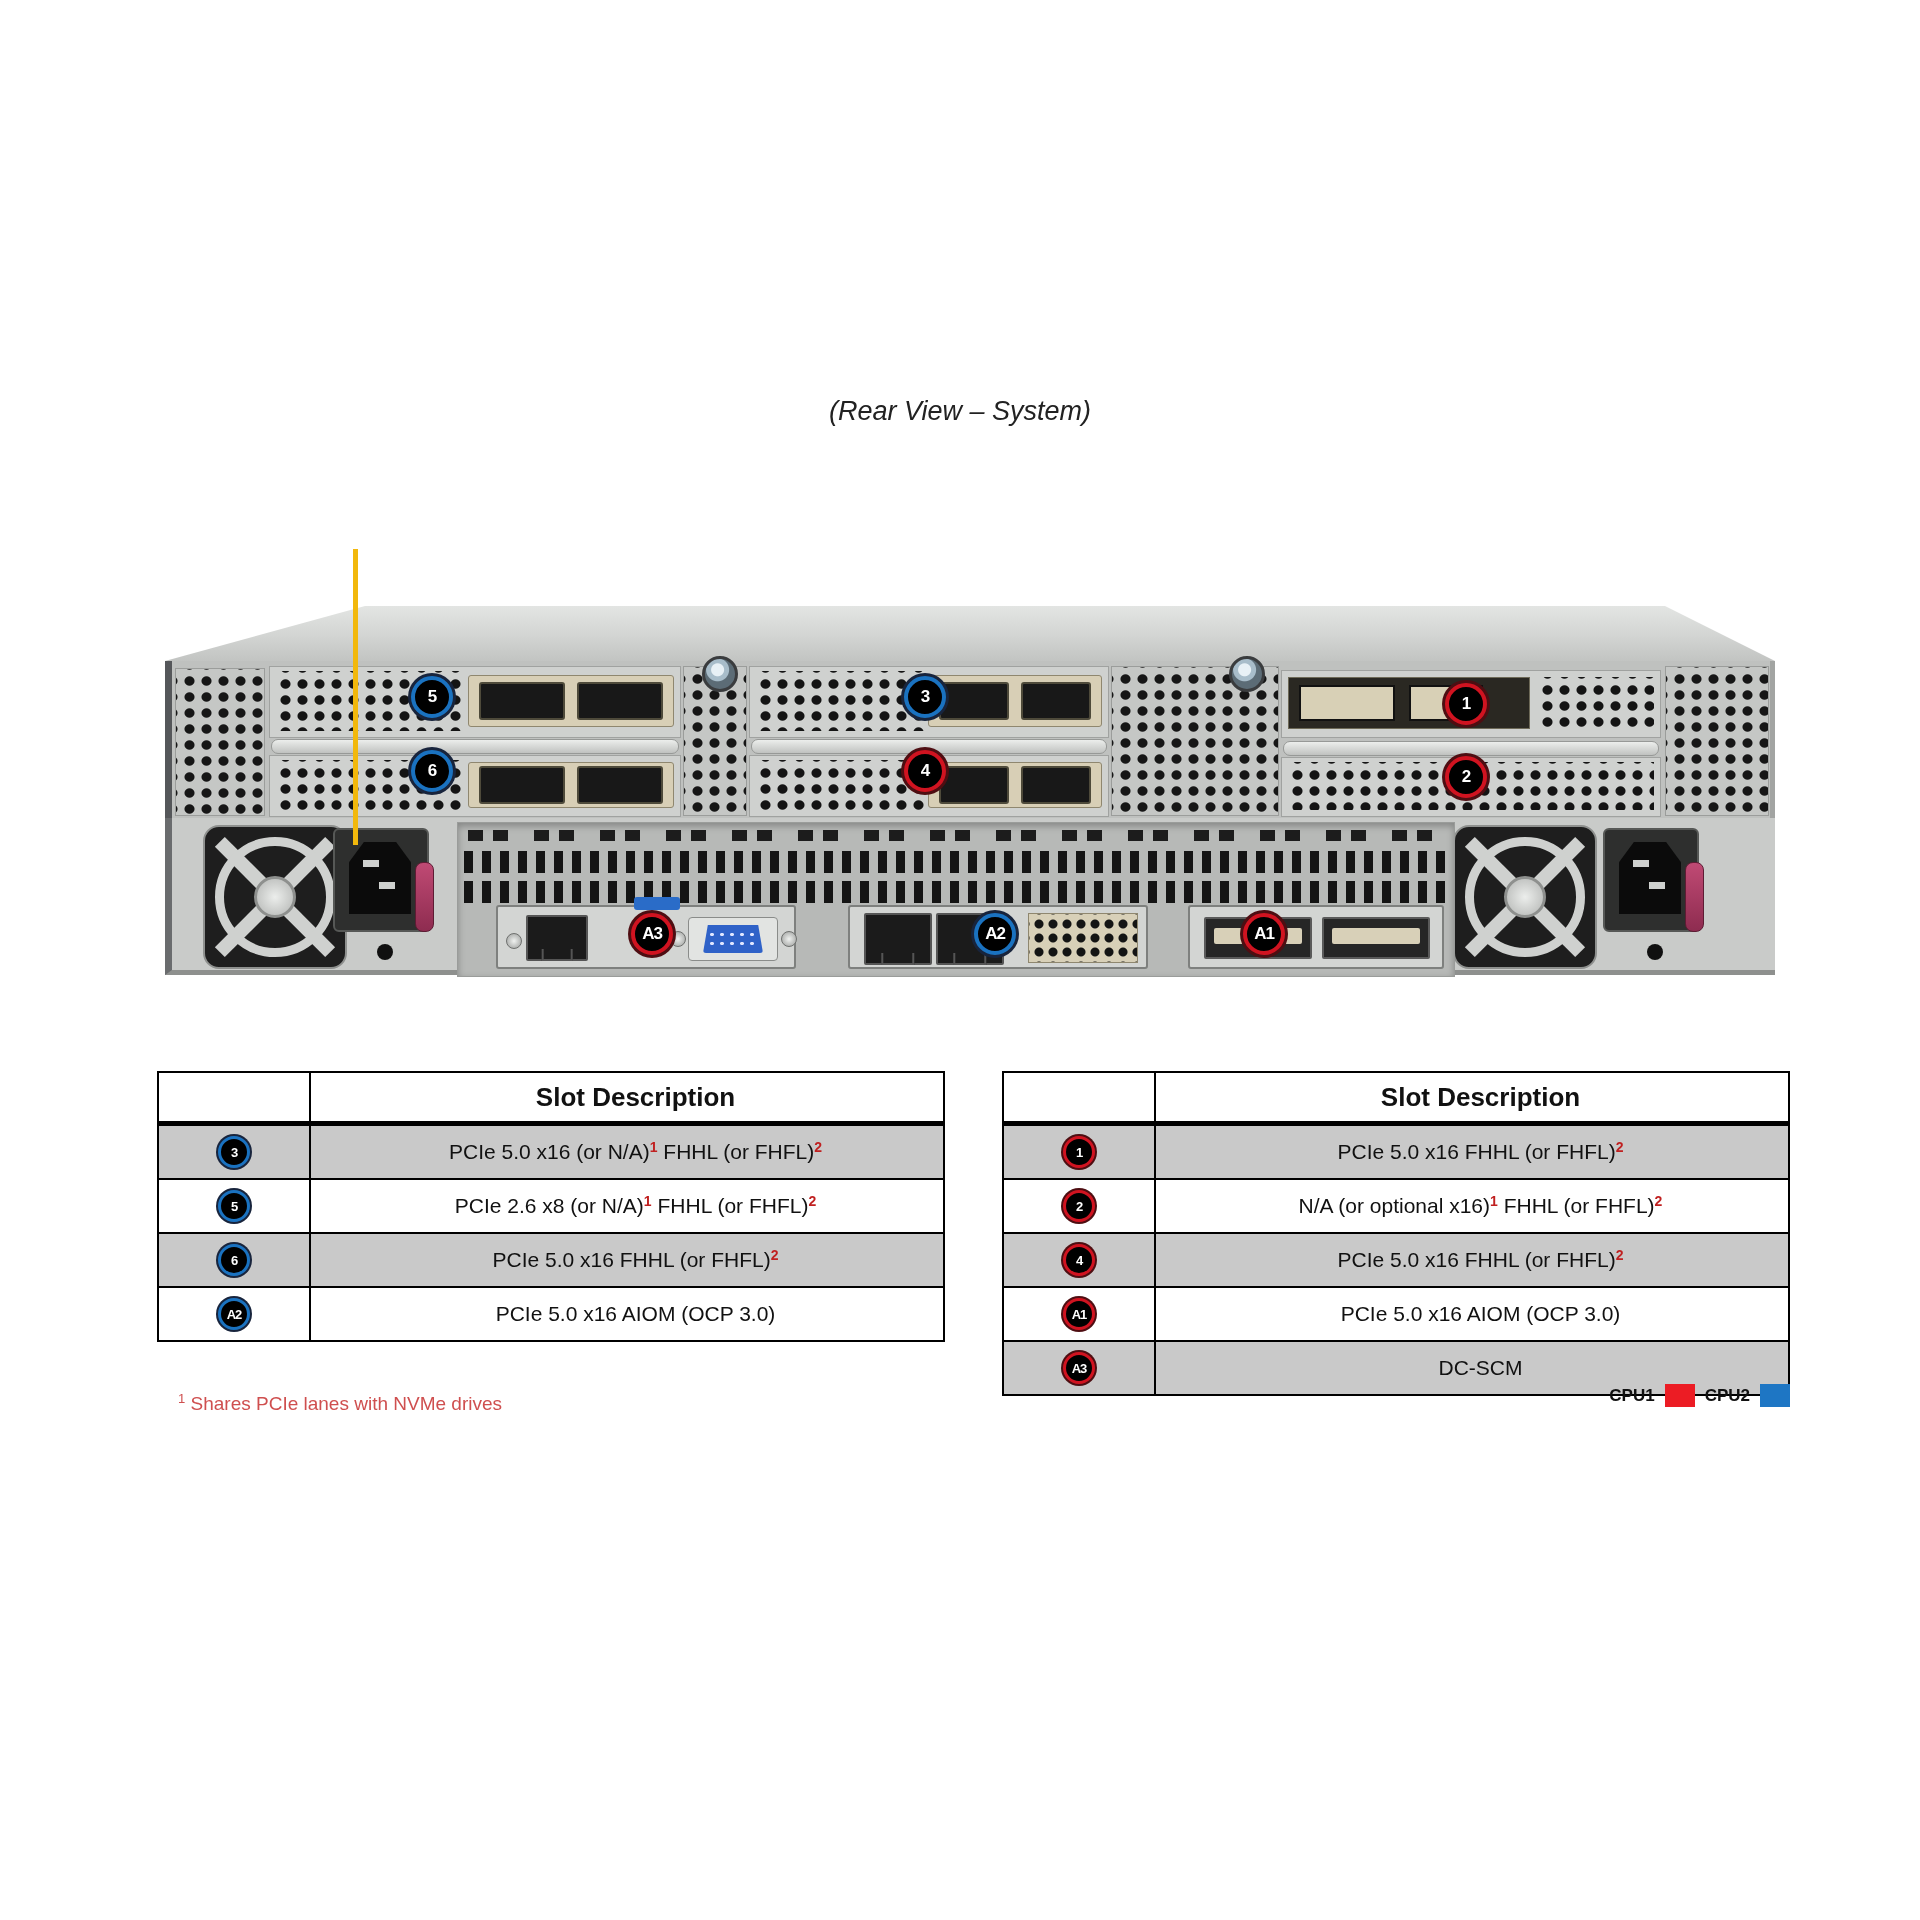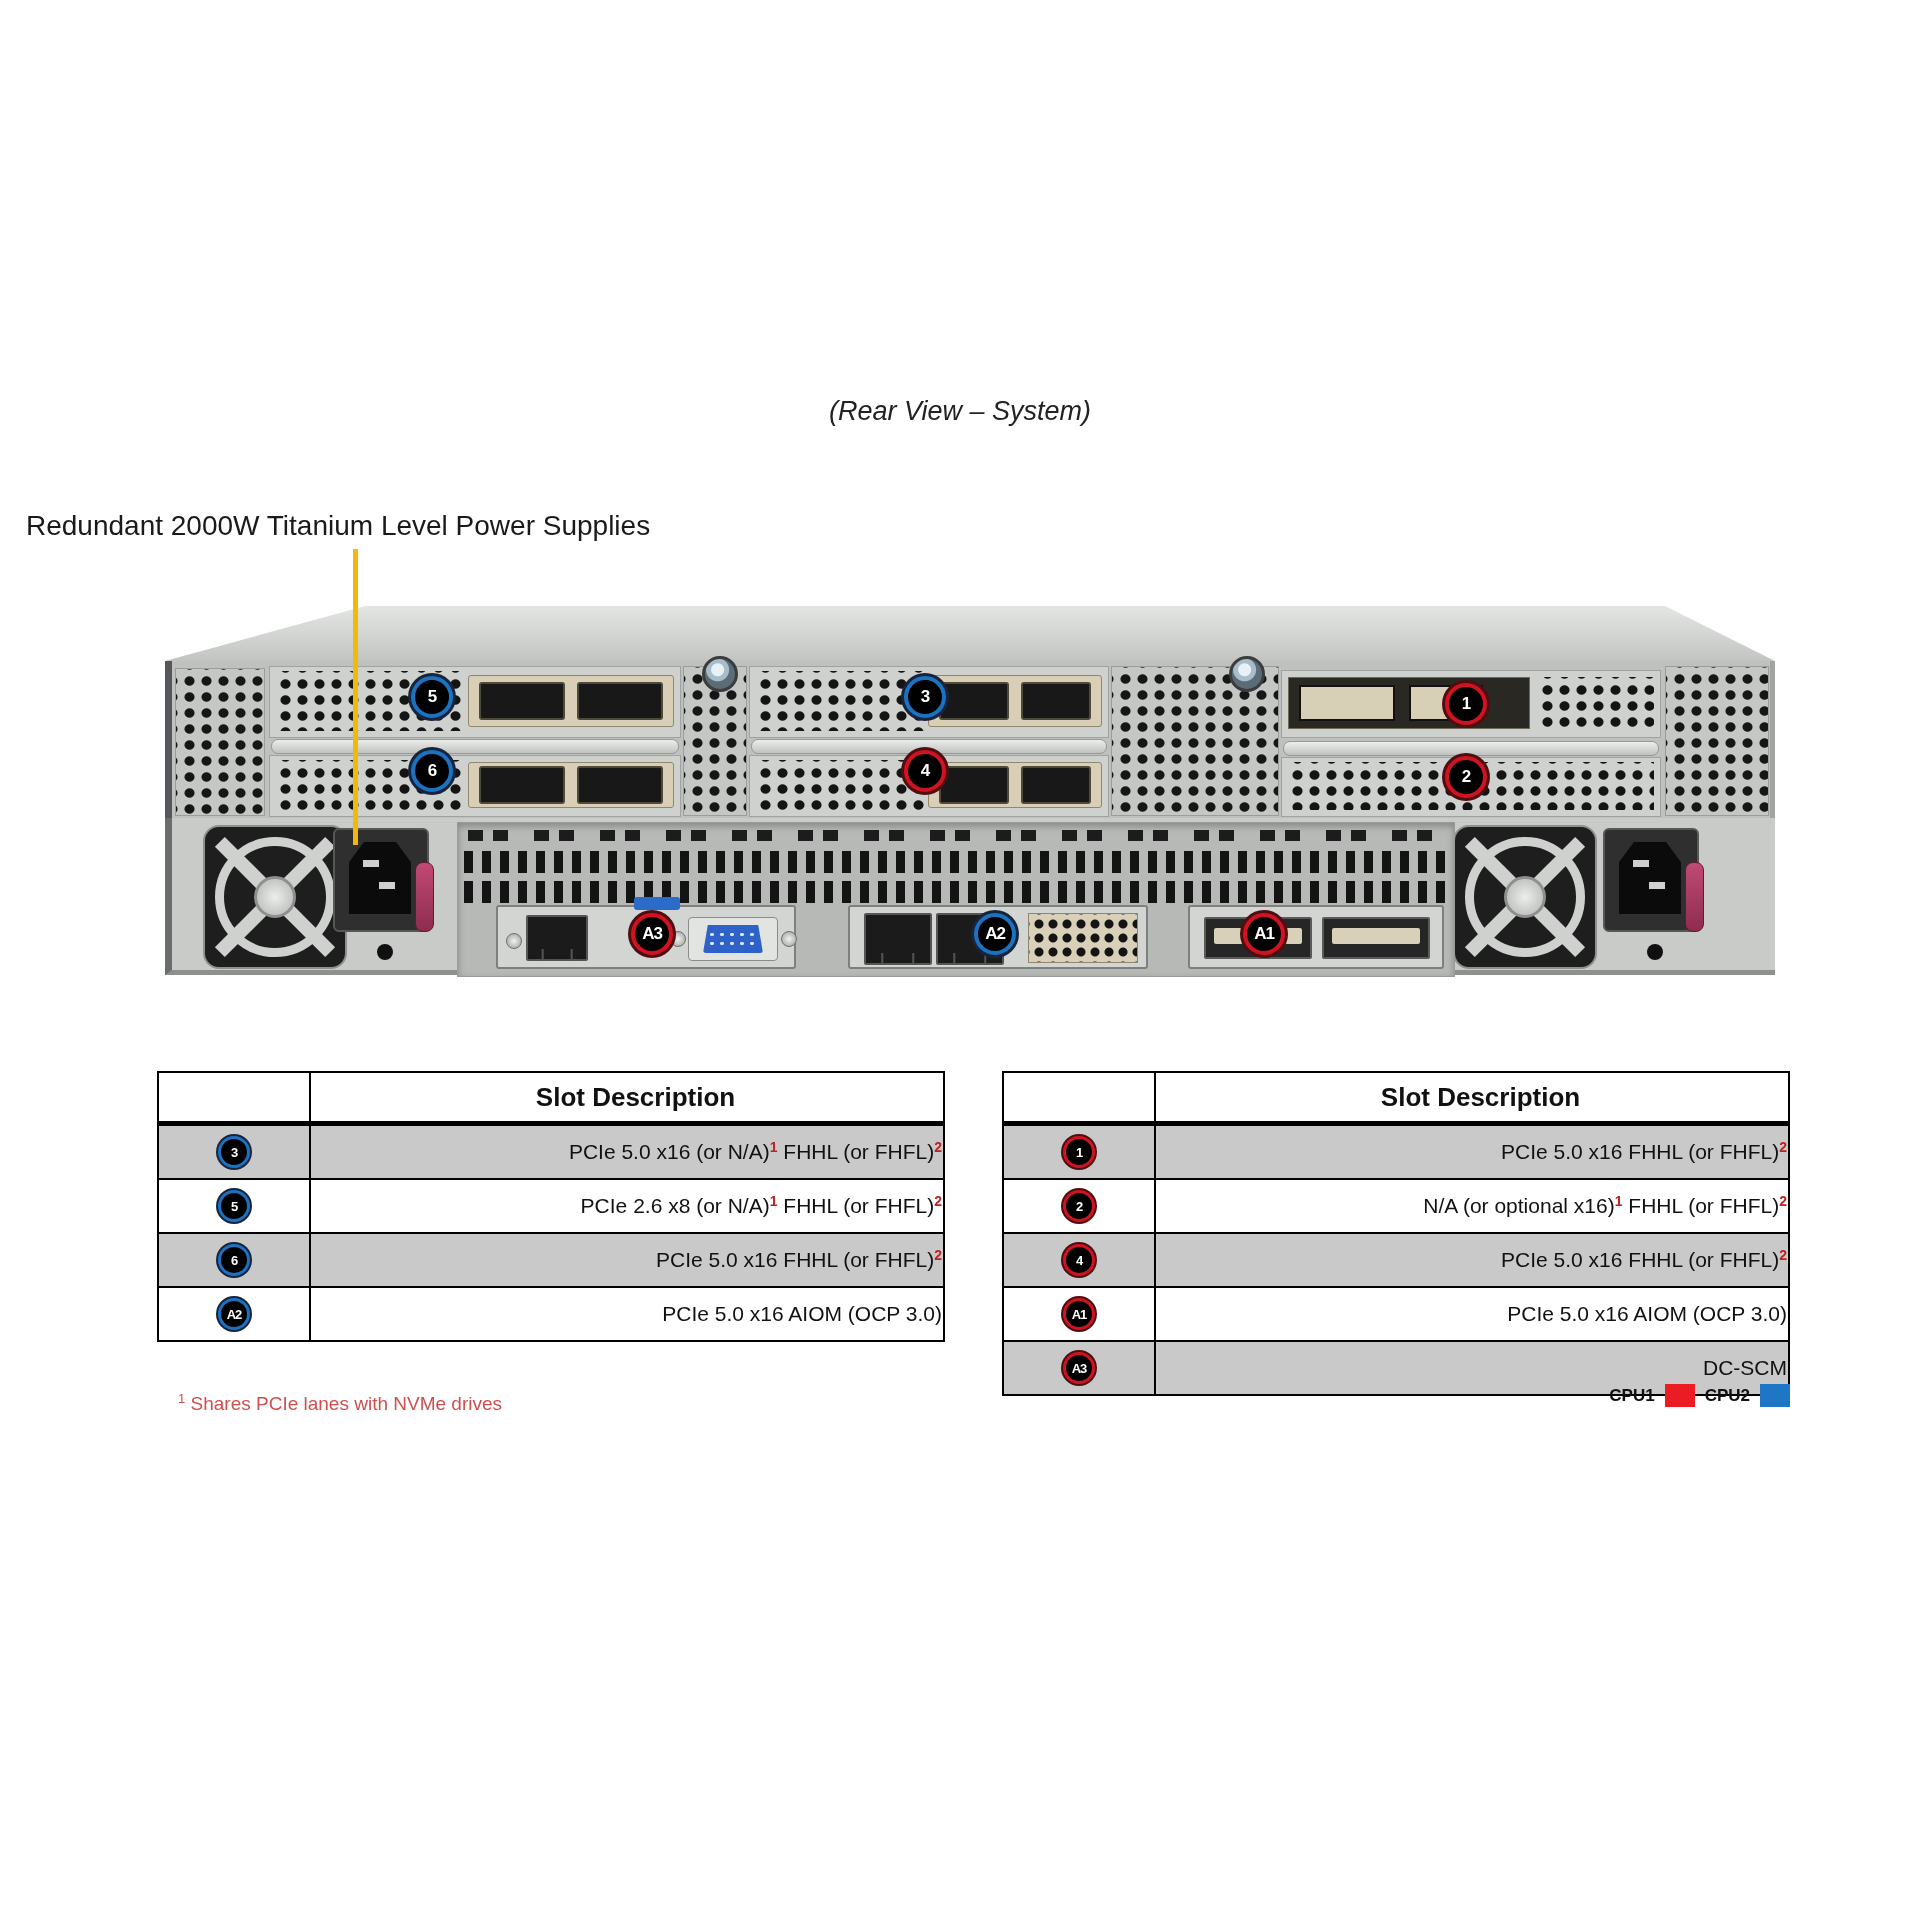--- a/index.html
+++ b/index.html
@@ -88,21 +88,21 @@
   .sfp{position:absolute;background:#262626;border:2px solid #5a5a5a;border-radius:2px;}
   .sfp .inner{position:absolute;left:8px;top:9px;right:8px;height:16px;background:#d8d0b8;border-radius:2px;}
   .a3stripe{position:absolute;width:46px;height:13px;background:#2a6cc8;border-radius:3px;z-index:19;}
 
   
   .slots{position:absolute;border-collapse:collapse;width:788px;font-size:21px;background:#fff;}
   .slots th,.slots td{border:2px solid #000;}
   .slots thead th{height:46px;font-size:26px;font-weight:bold;border-bottom:5px solid #000;}
   .slots td{height:50px;}
   .slots .bcol{width:148px;text-align:center;vertical-align:middle;}
-  .slots .dcol{padding-left:18px;text-align:right;}
+  .slots .dcol{padding-left:18px;text-align:center;}
   .slots tbody tr:nth-child(odd){background:#c9c9c9;}
   .slots tbody tr:nth-child(even){background:#ffffff;}
   .tbl-left{left:157px;top:1071px;}
   .tbl-right{left:1002px;top:1071px;}
   .tbadge{display:inline-flex;width:26px;height:26px;border-radius:50%;background:#000;color:#fff;
           font-weight:bold;font-size:13px;align-items:center;justify-content:center;letter-spacing:-1px;}
   .tbadge[data-color="blue"]{border:3px solid #1a72c0;box-shadow:0 0 0 2px #18243c;}
   .tbadge[data-color="red"]{border:3px solid #d01320;box-shadow:0 0 0 2px #4e0e12;}
   .supmark{color:#c02020;font-weight:bold;font-size:14px;position:relative;top:-7px;}
 
@@ -115,21 +115,20 @@
   .swatch.red{background:#ec1c24;}
   .swatch.blue{background:#1e76c4;}
 </style>
 </head>
 <body>
 
 <div class="page">
 
   <div class="title">(Rear View – System)</div>
 
-  <div class="callout-label">Redundant 2000W Titanium Level Power Supplies</div>
   <div class="callout-line"></div>
 
   <div class="srv">
     <div class="lid"></div>
 
     <div class="rear-top"></div>
     <div class="rear-bottom"></div>
 
     <div class="vents" style="left:10px;top:68px;width:88px;height:146px;"></div>
     <div class="vents" style="left:518px;top:66px;width:62px;height:148px;"></div>

